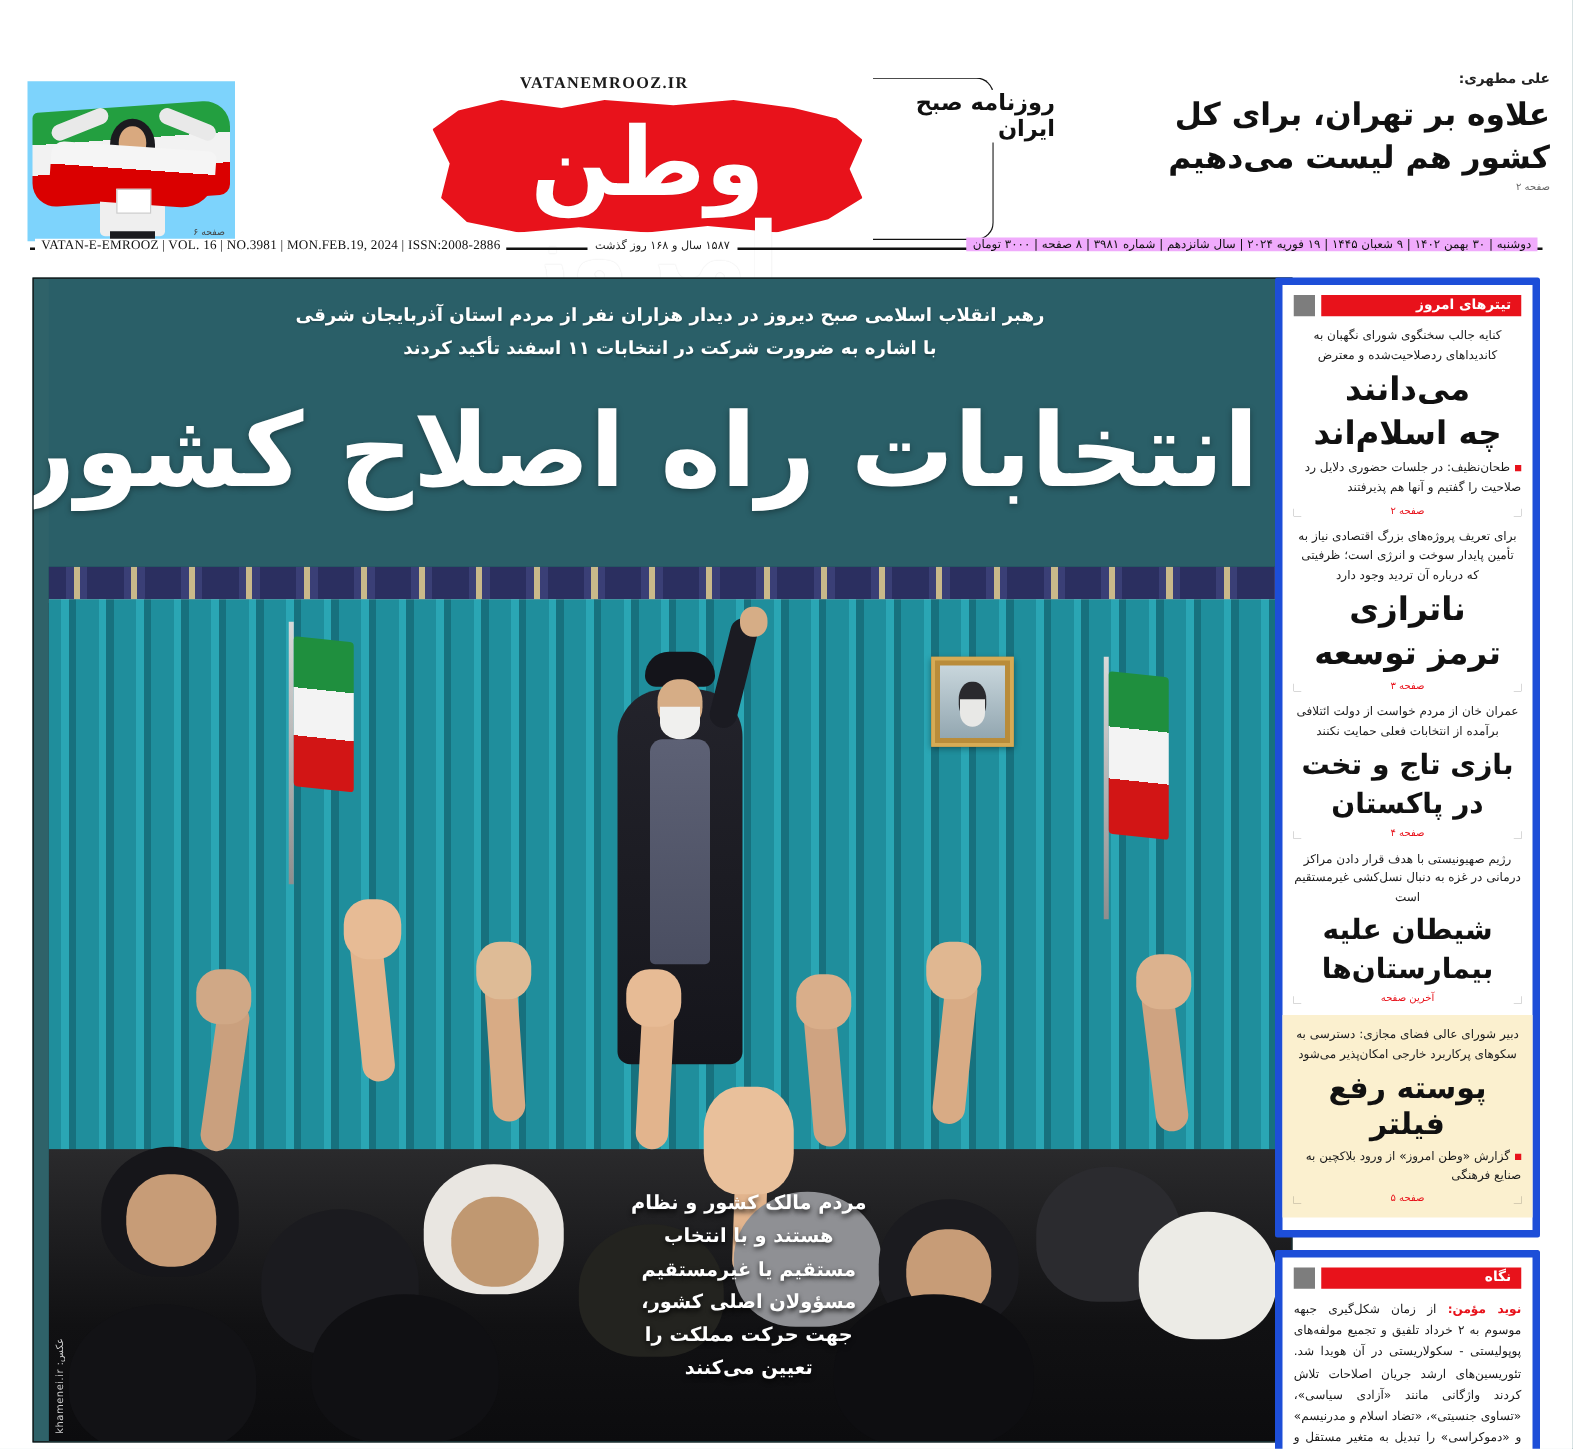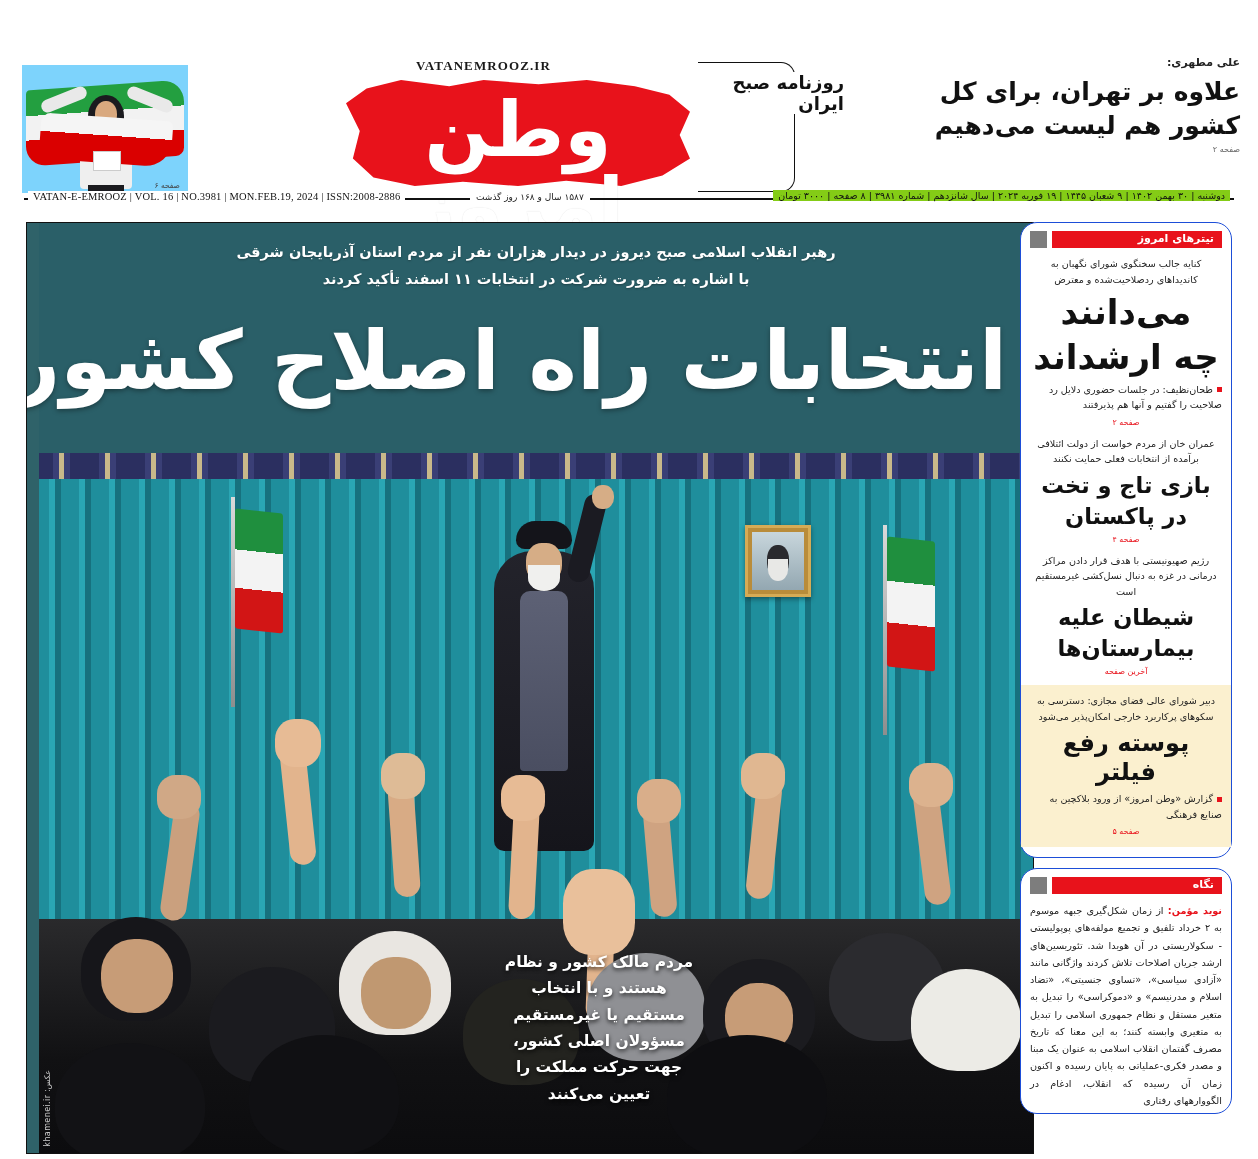--- a/index.html
+++ b/index.html
@@ -123,21 +123,21 @@
   .issn{
     position:absolute;left:28px;top:191px;background:#fff;padding:0 5px;
     font-size:10.5px;font-family:"Liberation Serif",serif;direction:ltr;
     letter-spacing:.2px;white-space:nowrap;color:#111;
   }
   .days{
     position:absolute;left:470px;top:192px;background:#fff;padding:0 6px;
     font-size:9px;color:#222;white-space:nowrap;
   }
   .dateline{
-    position:absolute;right:28px;top:190px;background:#84cc16;padding:0 5px;
+    position:absolute;right:28px;top:190px;background:#f0abfc;padding:0 5px;
     font-size:9.5px;color:#111;white-space:nowrap;
   }
 
   
   .main{position:absolute;left:0;top:214px;width:1258px;height:945px;}
 
   
   .hero{
     position:absolute;left:26px;top:8px;width:994px;height:930px;
     border:1px solid #111;overflow:hidden;background:#2f6269;padding-left:12px;
@@ -257,42 +257,42 @@
   .photo-credit{
     position:absolute;left:4px;bottom:6px;
     writing-mode:vertical-rl;transform:rotate(180deg);
     color:#cfcfcf;font-size:8px;letter-spacing:.4px;
   }
 
   
   .sidebar{position:absolute;right:26px;top:8px;width:212px;}
 
   .box{
-    border:1px solid #1d4ed8;border-radius:17px;background:#fff;padding:8px 9px 10px;
+    border:6px solid #1d4ed8;border-radius:2px;background:#fff;padding:8px 9px 10px;
     margin-bottom:10px;
   }
   .box-hdr{
     position:relative;height:17px;margin-bottom:8px;
   }
   .box-hdr .bar{
     position:absolute;right:0;left:22px;top:0;height:17px;background:#e8121b;
   }
   .box-hdr .sq{
     position:absolute;left:0;top:0;width:17px;height:17px;background:#7d7d7d;
   }
   .box-hdr .lbl{
     position:absolute;right:8px;top:1px;color:#fff;font-size:11px;font-weight:800;
   }
 
   .item{margin-bottom:4px;}
   .item-kicker{
     font-size:9.6px;line-height:1.62;text-align:center;color:#1c1c1c;margin-bottom:5px;
   }
   .item-title{
-    font-size:34px;font-weight:900;line-height:1.2;text-align:center;color:#111;
+    font-size:26px;font-weight:900;line-height:1.2;text-align:center;color:#111;
     letter-spacing:-.6px;margin-bottom:4px;
   }
   .item-title.sm{font-size:22.5px;}
   .pageref{
     position:relative;height:12px;margin:5px 0 6px;
   }
   .pageref .ln{
     position:absolute;left:2px;right:2px;top:6px;height:1px;background:#333;
   }
   .pageref .dl,.pageref .dr{
@@ -464,32 +464,43 @@
       <div class="box">
         <div class="box-hdr">
           <div class="sq"></div>
           <div class="bar"></div>
           <div class="lbl">تیترهای امروز</div>
         </div>
 
         <div class="item">
           <div class="item-kicker">کنایه جالب سخنگوی شورای نگهبان به کاندیداهای ردصلاحیت‌شده و معترض</div>
           <div class="item-title">می‌دانند</div>
-          <div class="item-title">چه ارشد‌اند</div>
+          <div class="item-title">چه اسلام‌اند</div>
           <div class="item-kicker withb">
             <span class="bullet"></span><span>طحان‌نظیف: در جلسات حضوری دلایل رد صلاحیت را گفتیم و آنها هم پذیرفتند</span>
           </div>
           <div class="pageref">
             <span class="dl"></span>
             <span class="ln"></span>
             <span class="dr"></span>
             <span class="txt">صفحه ۲</span>
           </div>
         </div>
 
+        <div class="item">
+          <div class="item-kicker">برای تعریف پروژه‌های بزرگ اقتصادی نیاز به تأمین پایدار سوخت و انرژی است؛ ظرفیتی که درباره آن تردید وجود دارد</div>
+          <div class="item-title">ناترازی</div>
+          <div class="item-title">ترمز توسعه</div>
+          <div class="pageref">
+            <span class="dl"></span>
+            <span class="ln"></span>
+            <span class="dr"></span>
+            <span class="txt">صفحه ۳</span>
+          </div>
+        </div>
 
         <div class="item">
           <div class="item-kicker">عمران خان از مردم خواست از دولت ائتلافی برآمده از انتخابات فعلی حمایت نکنند</div>
           <div class="item-title sm">بازی تاج و تخت</div>
           <div class="item-title sm">در پاکستان</div>
           <div class="pageref">
             <span class="dl"></span>
             <span class="ln"></span>
             <span class="dr"></span>
             <span class="txt">صفحه ۴</span>

